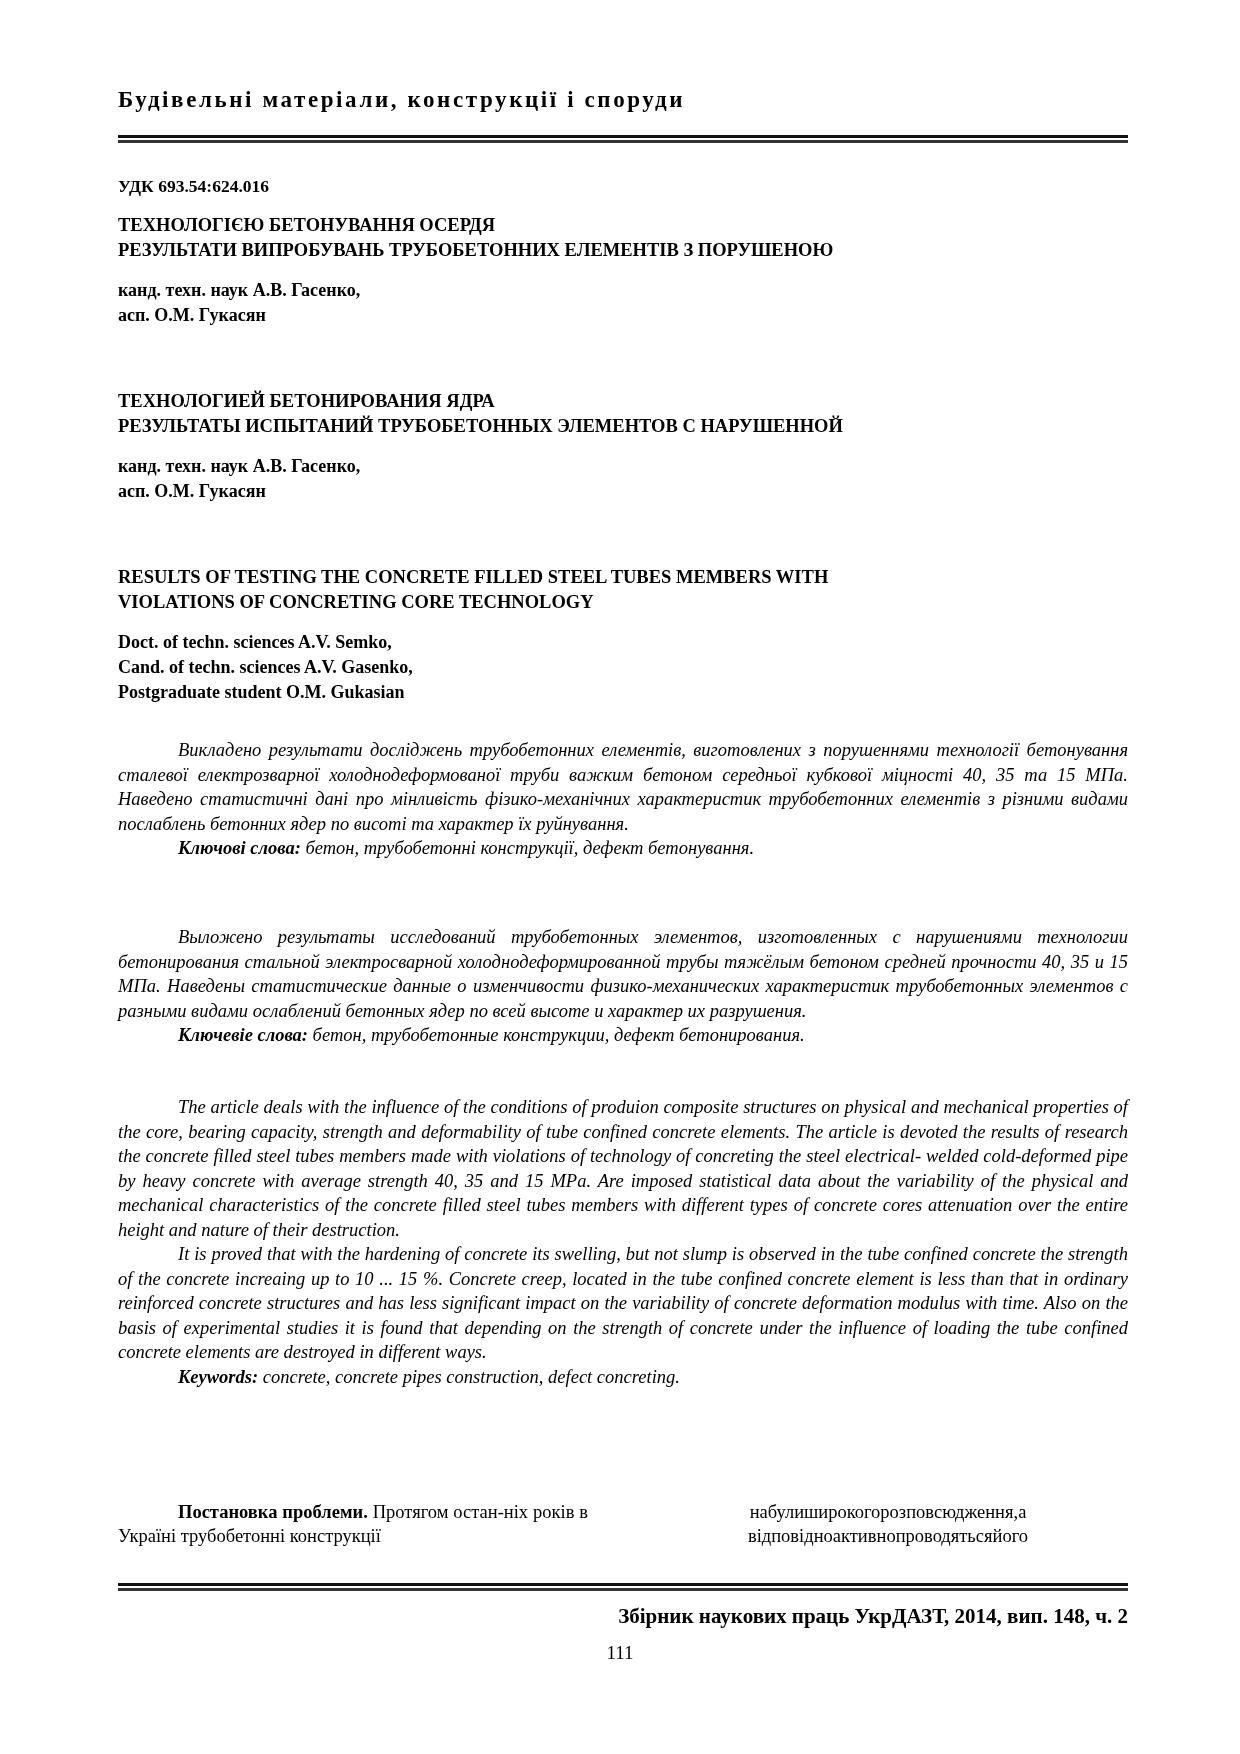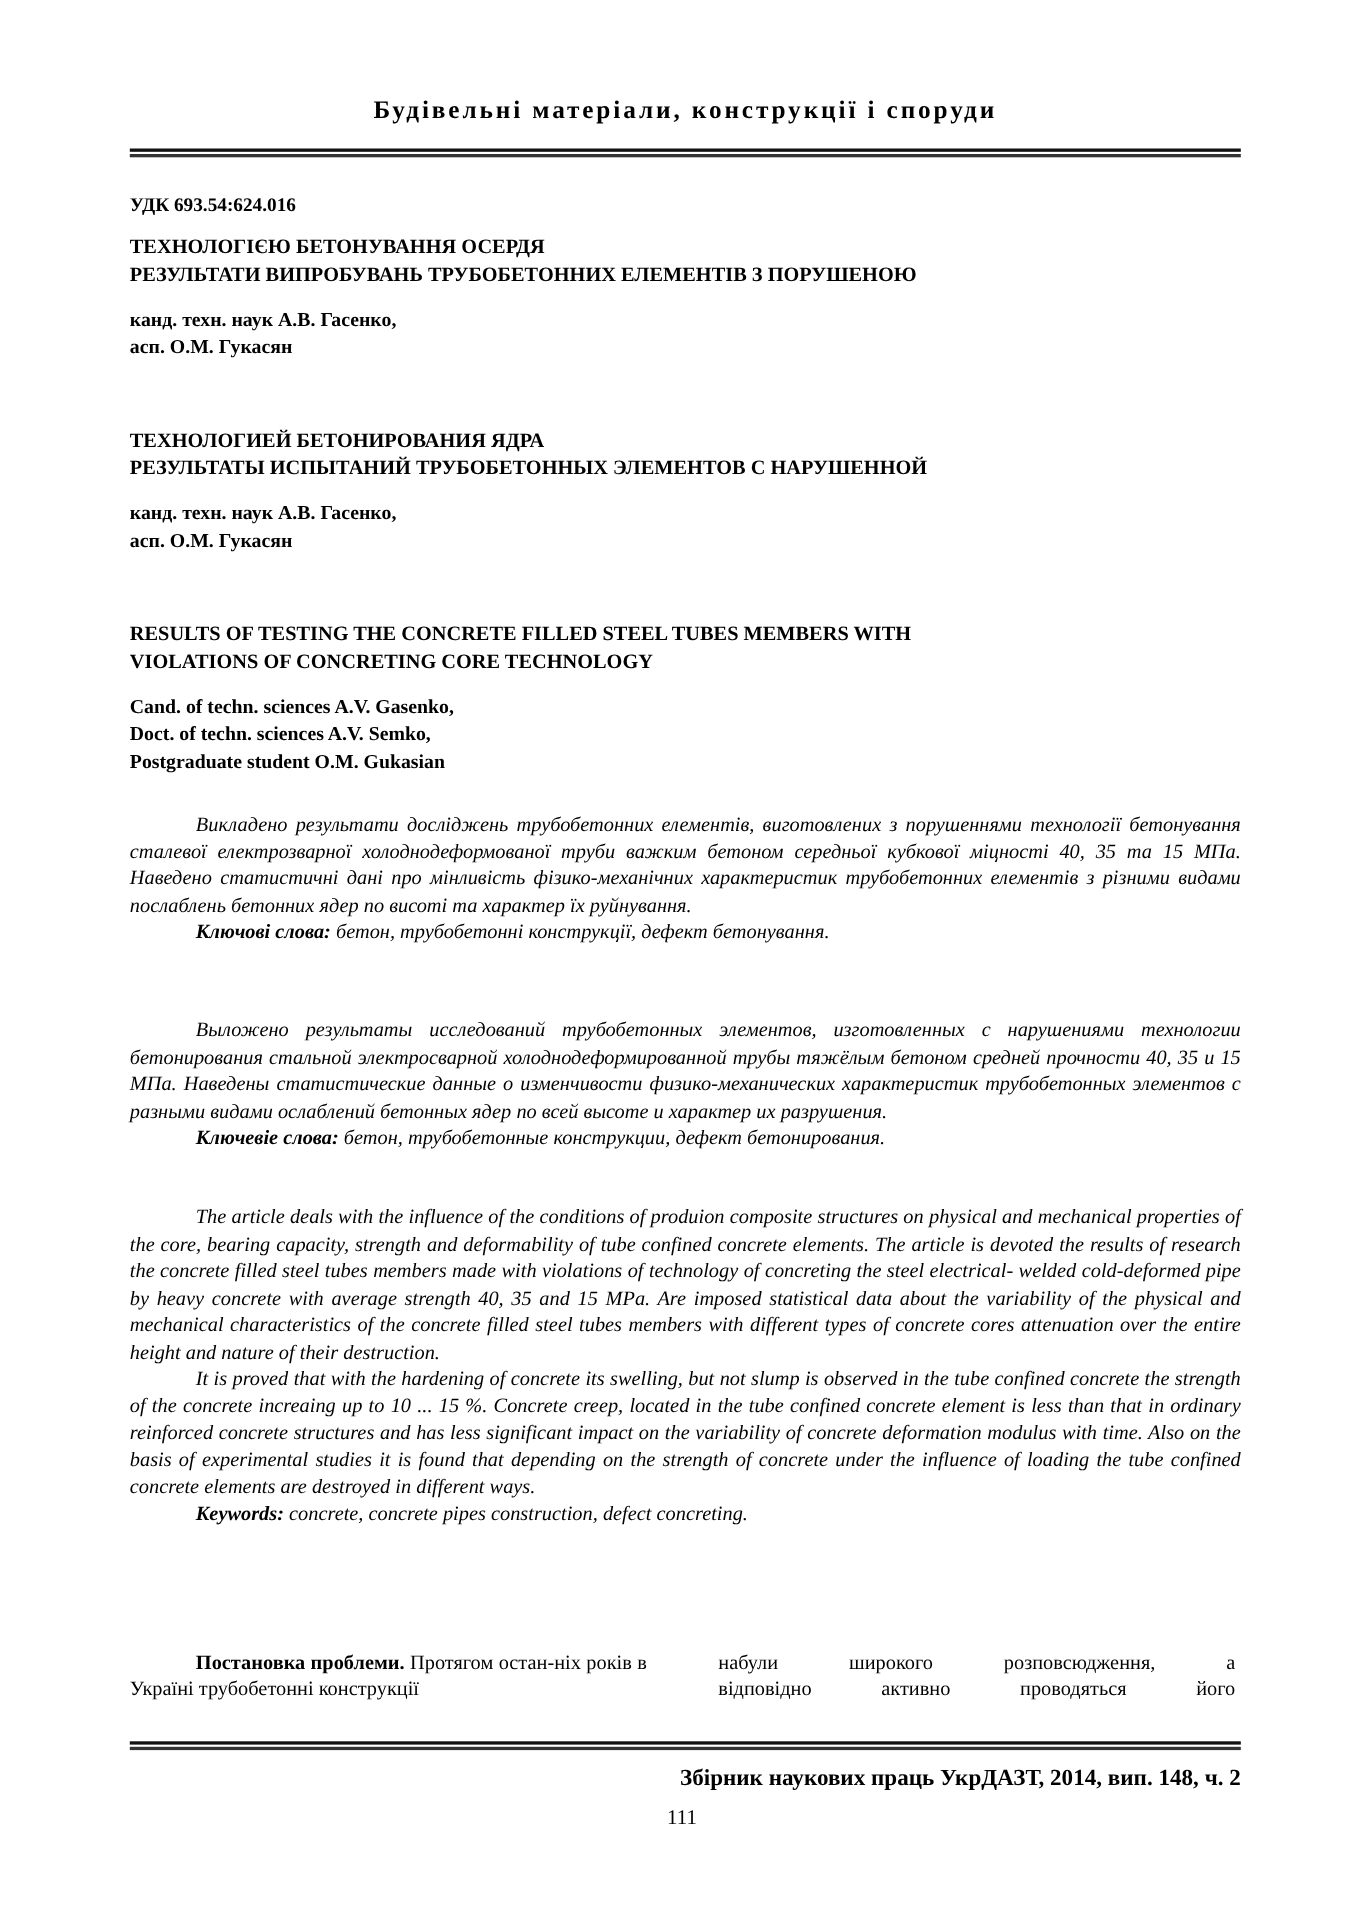--- a/index.html
+++ b/index.html
@@ -1,19 +1,19 @@
 <!DOCTYPE html>
 <html><head>
 <meta charset="utf-8">
 <style>
   html, body { margin: 0; padding: 0; background: #ffffff; }
   body { width: 1240px; height: 1754px; position: relative; overflow: hidden; color: #000; font-family: "Liberation Serif", "DejaVu Serif", serif; }
   .page { position: absolute; left: 0; top: 0; width: 1240px; height: 1754px; }
 
-  .running-head { position: absolute; left: 118px; width: 1010px; top: 86px; text-align: center; font-weight: bold; font-size: 23px; letter-spacing: 2.6px; line-height: 28px; }
+  .running-head { position: absolute; left: 118px; width: 1010px; top: 86px; text-align: left; font-weight: bold; font-size: 23px; letter-spacing: 2.6px; line-height: 28px; }
   .rule { position: absolute; left: 118px; width: 1010px; height: 8px; }
   .rule .l1 { position: absolute; left: 0; right: 0; top: 0; height: 3px; background: #111; }
   .rule .l2 { position: absolute; left: 0; right: 0; top: 5px; height: 3px; background: #333; }
   .rule.top { top: 135px; }
   .rule.bottom { top: 1583px; }
 
   .block { position: absolute; left: 118px; width: 1010px; }
   .udc { top: 175px; font-size: 17.5px; font-weight: bold; line-height: 22px; }
   .title { font-size: 18.5px; font-weight: bold; line-height: 25px; }
   .title div { white-space: nowrap; }
@@ -34,21 +34,21 @@
   .ab-ru { top: 925px; }
   .ab-en { top: 1095px; }
 
   .columns { position: absolute; left: 118px; width: 1010px; top: 1500px; font-size: 18.5px; line-height: 24px; }
   .col { position: absolute; top: 0; width: 470px; text-align: justify; }
   .col.left { left: 0; }
   .col.right { left: 535px; }
   .col p { margin: 0; }
   .col.left p { text-indent: 60px; }
   .col .lead { font-weight: bold; }
-  .justify-line { display: flex; justify-content: space-between; white-space: nowrap; }
+  .justify-line { display: flex; justify-content: center; white-space: nowrap; }
 
   .footer-journal { position: absolute; right: 112px; top: 1604px; font-weight: bold; font-size: 21px; white-space: nowrap; }
   .page-number { position: absolute; left: 0; width: 1240px; top: 1642px; text-align: center; font-size: 19px; }
 </style>
 </head>
 <body>
 
 <div class="page">
 
   <div class="running-head">Будівельні матеріали, конструкції і споруди</div>
@@ -75,22 +75,22 @@
   <div class="block authors a-ru">
     <div>канд. техн. наук А.В. Гасенко,</div>
     <div>асп. О.М. Гукасян</div>
   </div>
 
   <div class="block title t-en">
     <div>RESULTS OF TESTING THE CONCRETE FILLED STEEL TUBES MEMBERS WITH</div>
     <div>VIOLATIONS OF CONCRETING CORE TECHNOLOGY</div>
   </div>
   <div class="block authors a-en">
+    <div>Doct. of techn. sciences A.V. Semko,</div>
     <div>Cand. of techn. sciences A.V. Gasenko,</div>
-    <div>Doct. of techn. sciences A.V. Semko,</div>
     <div>Postgraduate student O.M. Gukasian</div>
   </div>
 
   <div class="block abstract ab-ua">
     <p>Викладено результати досліджень трубобетонних елементів, виготовлених з порушеннями технології бетонування сталевої електрозварної холоднодеформованої труби важким бетоном середньої кубкової міцності 40, 35 та 15 МПа. Наведено статистичні дані про мінливість фізико-механічних характеристик трубобетонних елементів з різними видами послаблень бетонних ядер по висоті та характер їх руйнування.</p>
     <p class="kw"><span class="kw-label">Ключові слова:</span><span> бетон, трубобетонні конструкції, дефект бетонування.</span></p>
   </div>
 
   <div class="block abstract ab-ru">
     <p>Выложено результаты исследований трубобетонных элементов, изготовленных с нарушениями технологии бетонирования стальной электросварной холоднодеформированной трубы тяжёлым бетоном средней прочности 40, 35 и 15 МПа. Наведены статистические данные о изменчивости физико-механических характеристик трубобетонных элементов с разными видами ослаблений бетонных ядер по всей высоте и характер их разрушения.</p>

